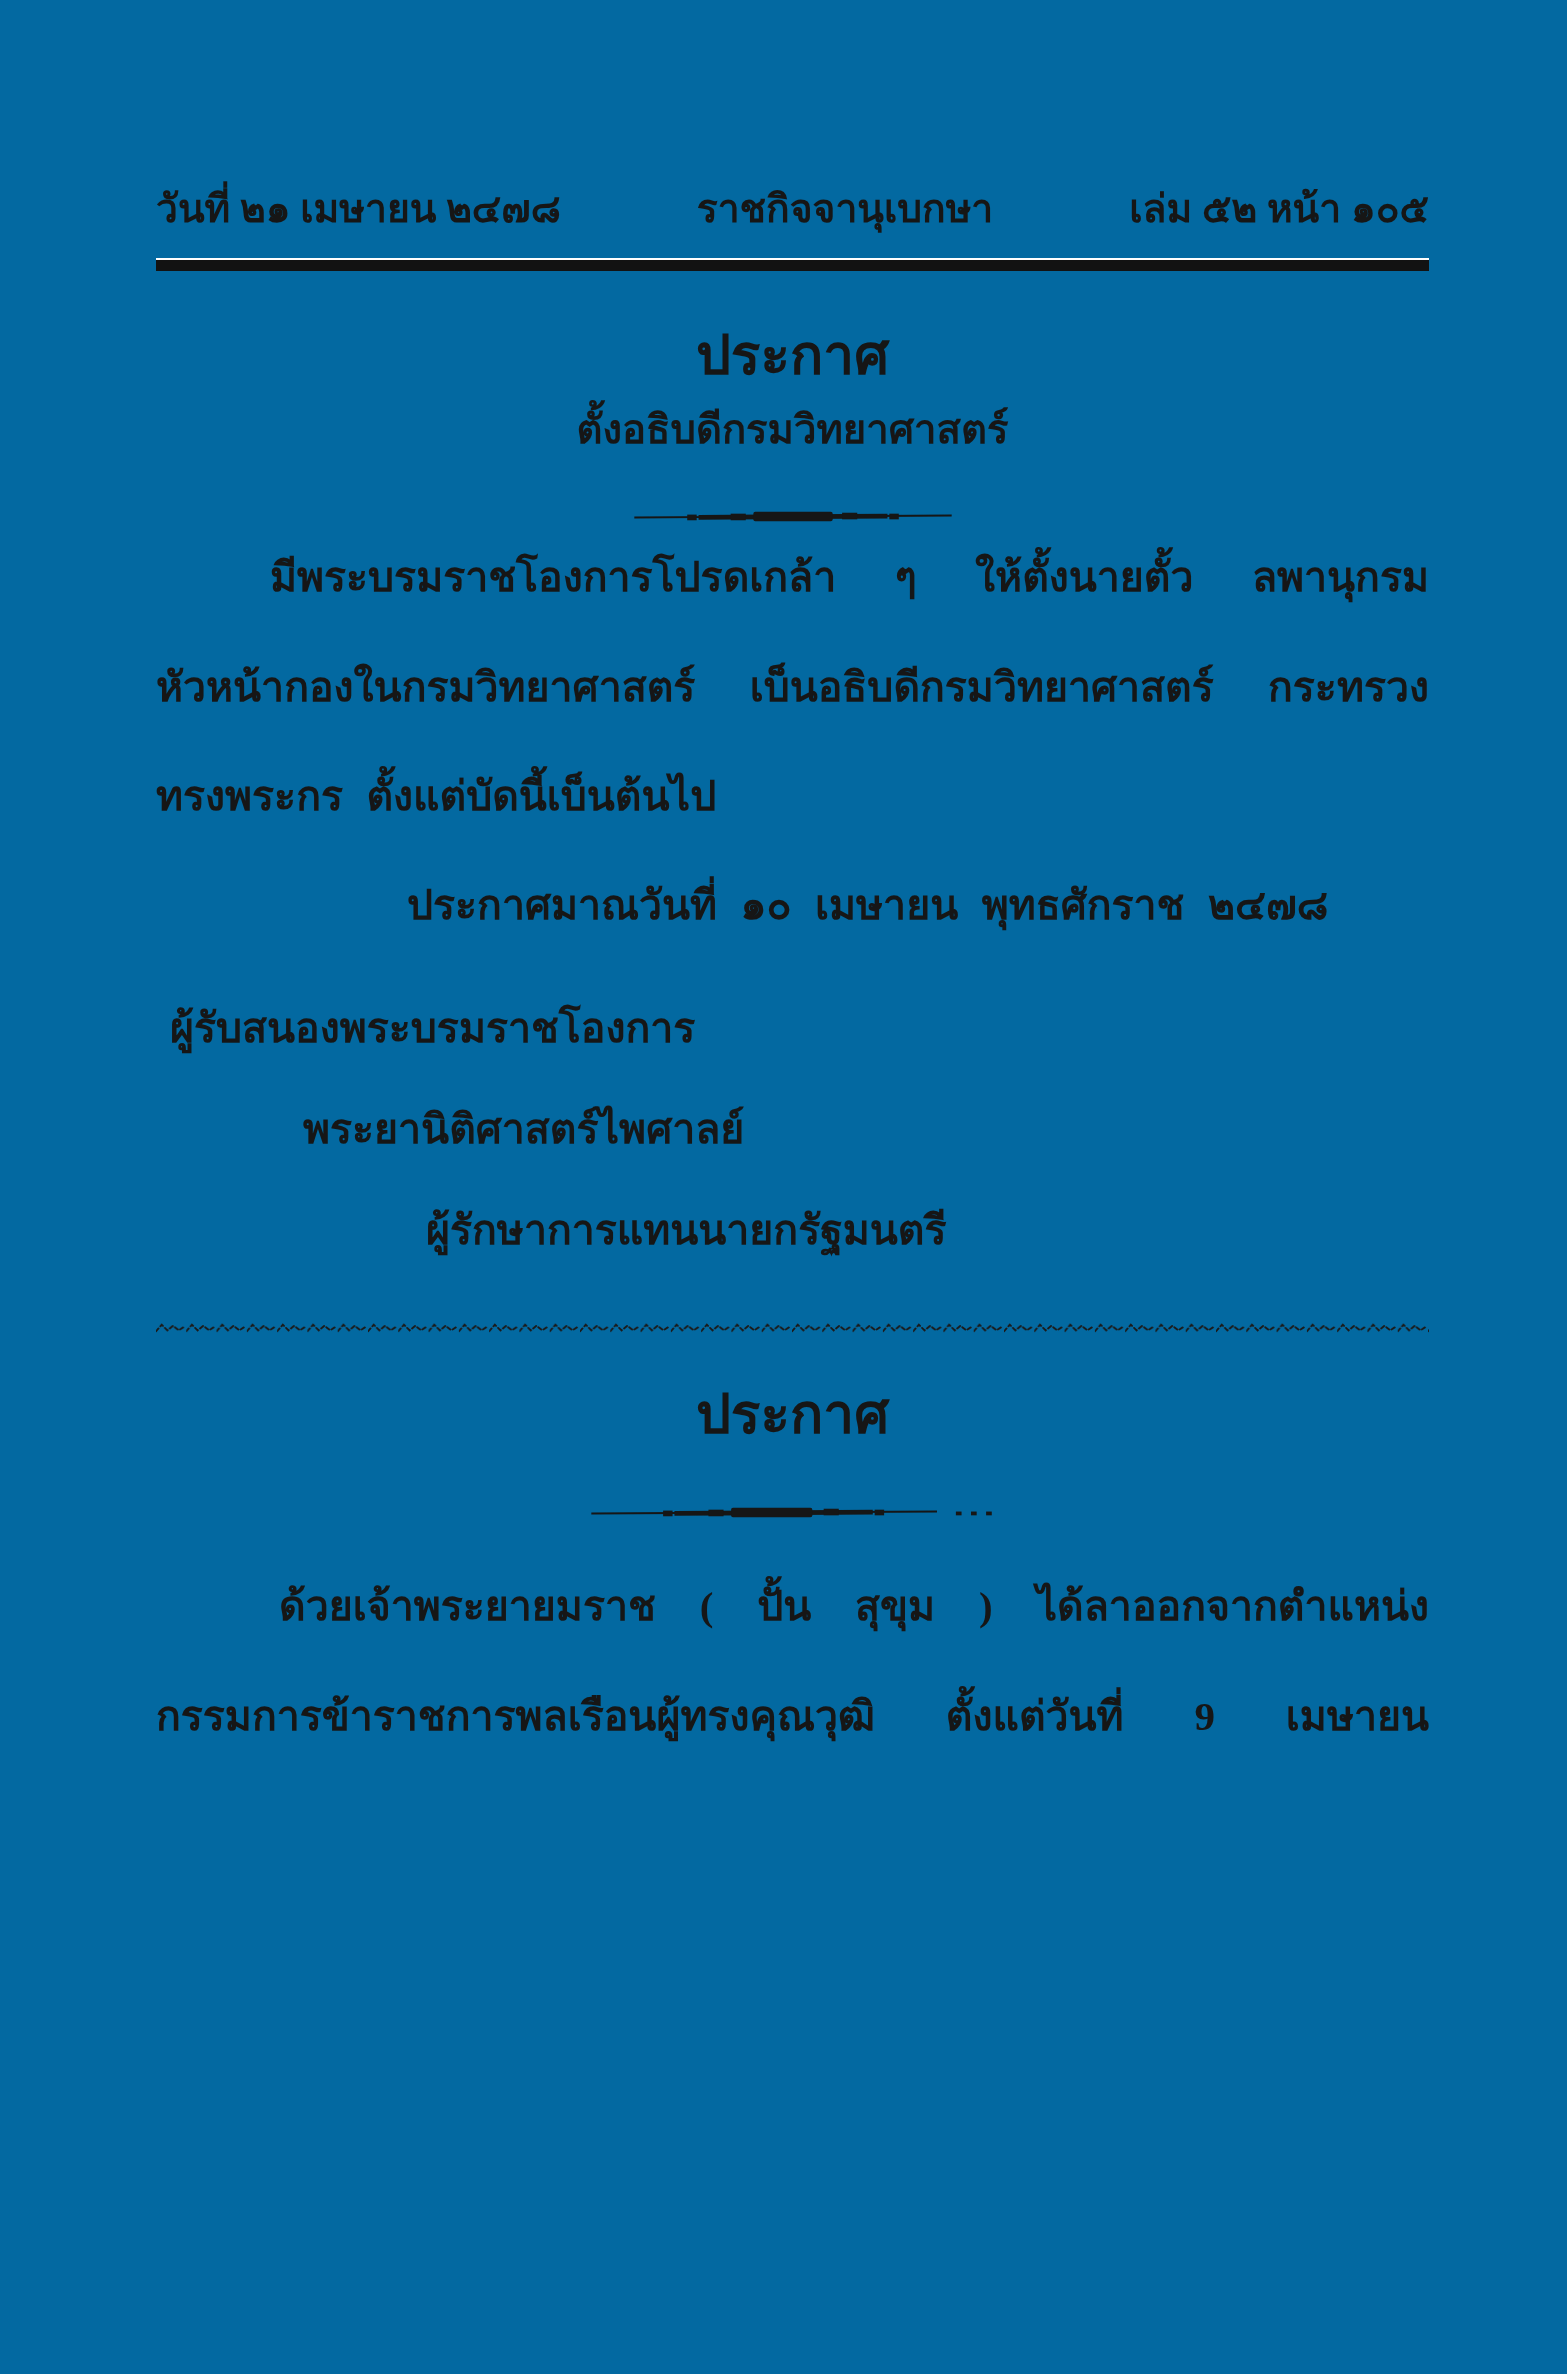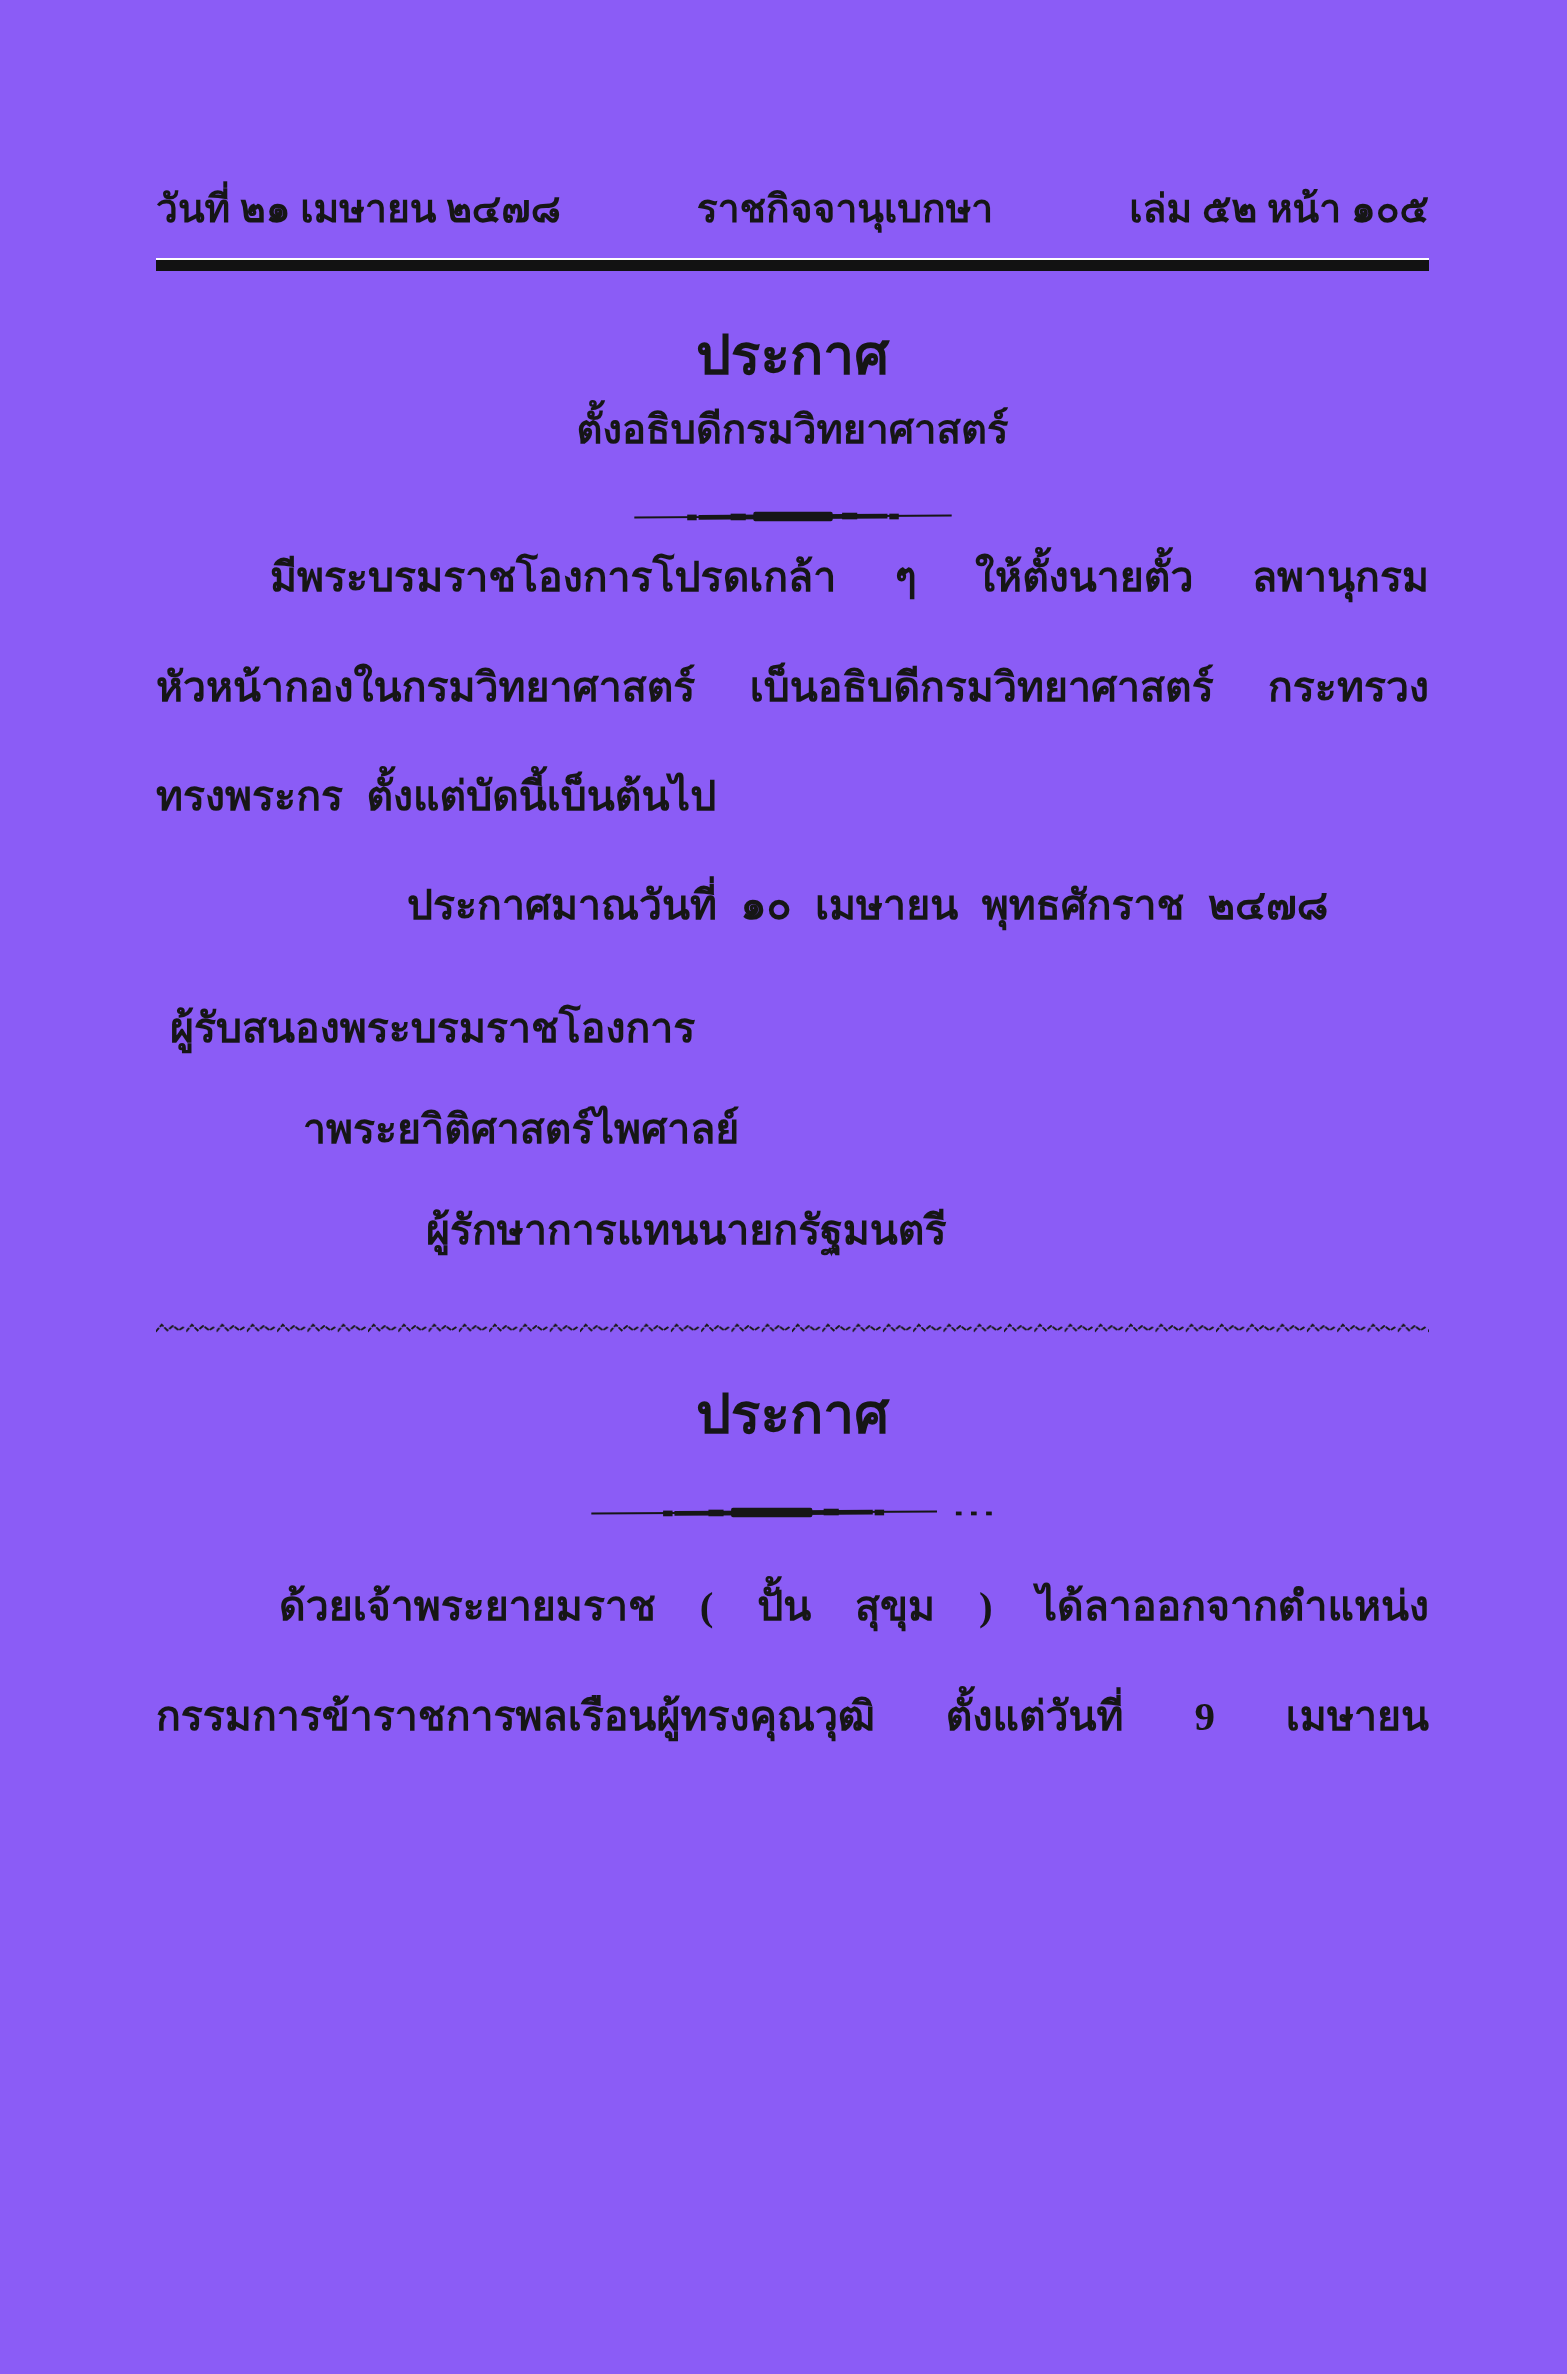--- a/index.html
+++ b/index.html
@@ -6,21 +6,21 @@
   html, body {
     margin: 0;
     padding: 0;
     background: #ffffff;
   }
   .page {
     position: relative;
     width: 1567px;
     height: 2374px;
     margin: 0 auto;
-    background: #8b5cf6;
+    background: #0369a1;
     color: #161616;
     font-family: "Liberation Serif", "DejaVu Serif", serif;
     overflow: hidden;
   }
   .content {
     padding: 185px 138px 0 156px;
   }
   
   .gz-header {
     display: flex;
@@ -117,21 +117,21 @@
         </svg>
       </div>
 
       <p class="line first-line justify indent-a">มีพระบรมราชโองการโปรดเกล้า ๆ ให้ตั้งนายตั้ว ลพานุกรม</p>
       <p class="line justify">หัวหน้ากองในกรมวิทยาศาสตร์ เบ็นอธิบดีกรมวิทยาศาสตร์ กระทรวง</p>
       <p class="line">ทรงพระกร ตั้งแต่บัดนี้เบ็นต้นไป</p>
 
       <p class="line promulgation">ประกาศมาณวันที่ ๑๐ เมษายน พุทธศักราช ๒๔๗๘</p>
 
       <p class="line sig-label">ผู้รับสนองพระบรมราชโองการ</p>
-      <p class="line sig-name">าพระยาิติศาสตร์ไพศาลย์</p>
+      <p class="line sig-name">พระยานิติศาสตร์ไพศาลย์</p>
       <p class="line sig-role">ผู้รักษาการแทนนายกรัฐมนตรี</p>
     </section>
 
     <div class="wavy">
       <svg width="100%" height="19" aria-hidden="true" viewBox="0 0 1345 20">
         <defs>
           <pattern id="zz" width="32" height="20" patternUnits="userSpaceOnUse">
             <path d="M0 13 L6 6 L12 12 L18 7 L24 12 L30 8" fill="none" stroke="#1a1a1a" stroke-width="2" stroke-dasharray="4 3" stroke-linecap="round"></path>
           </pattern>
         </defs>

